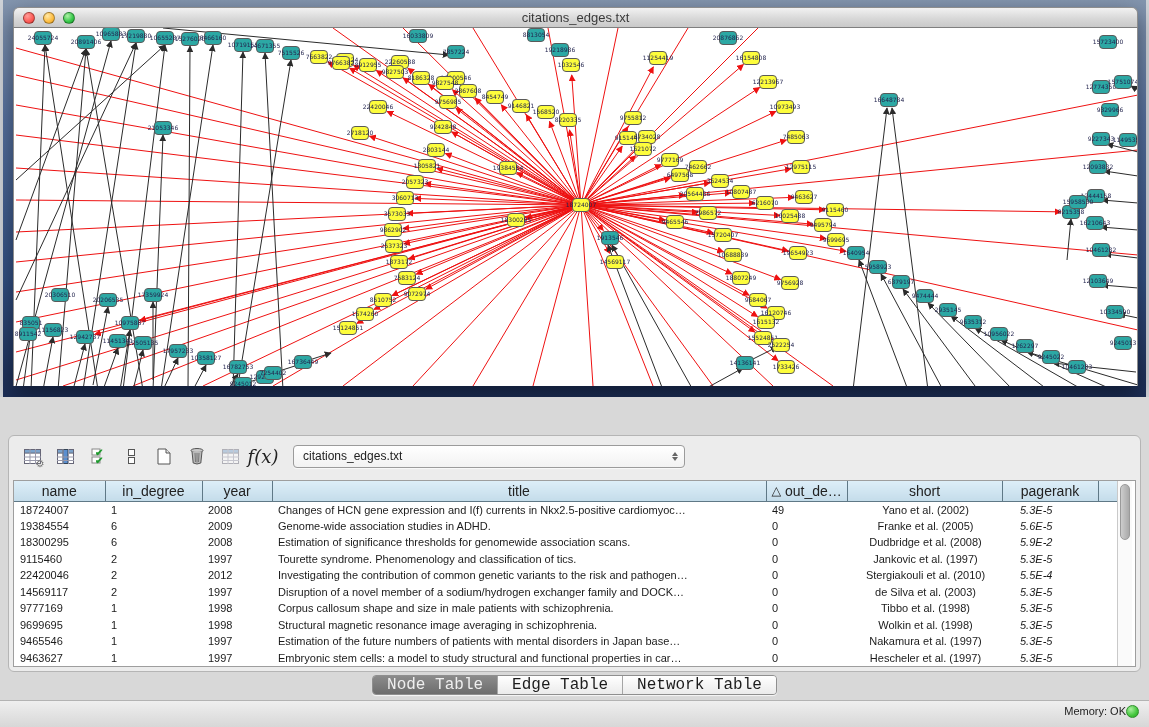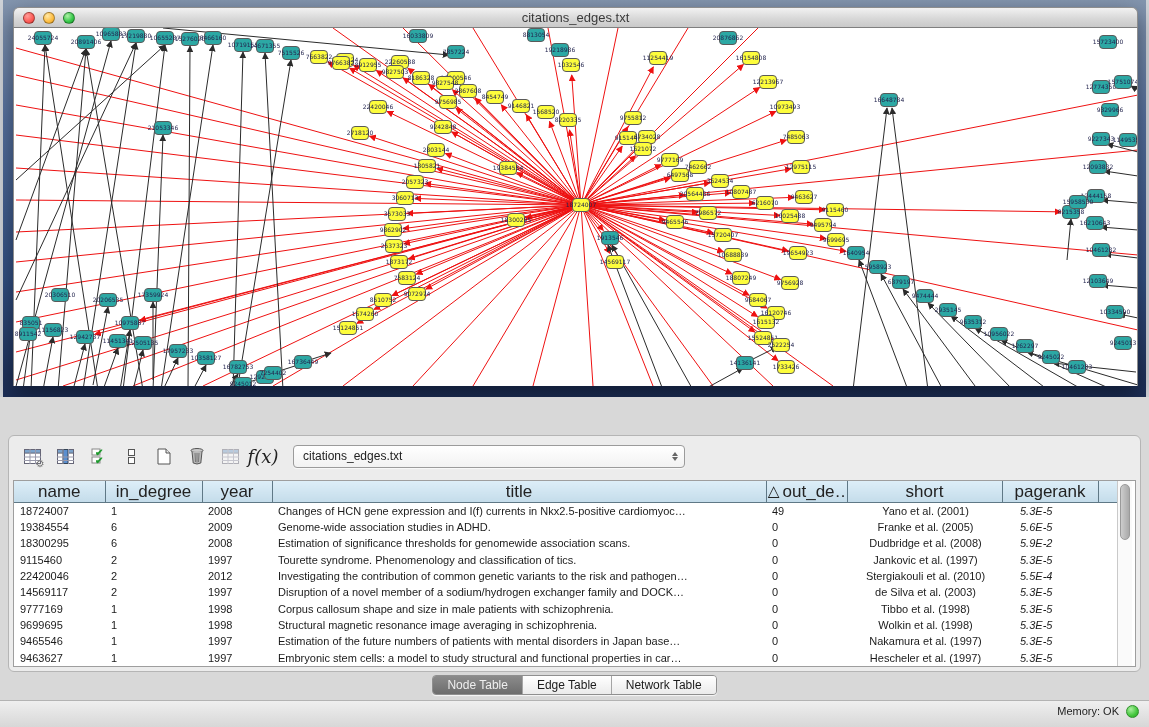--- a/index.html
+++ b/index.html
@@ -49,42 +49,42 @@
   .combo .stepper { position:absolute; right:5px; top:3px; width:9px; height:16px; display:flex;
     flex-direction:column; align-items:center; justify-content:center; gap:1px; }
   .combo .stepper span { width:0; height:0; border-left:3.5px solid transparent; border-right:3.5px solid transparent; }
   .combo .stepper .up { border-bottom:4px solid #666; }
   .combo .stepper .dn { border-top:4px solid #666; }
 
   .table-wrap { position:absolute; left:4px; right:4px; top:44px; bottom:4px; background:#fff;
     border:1px solid #9e9e9e; display:flex; }
   table { border-collapse:collapse; table-layout:fixed; width:1103px; font-size:11px; color:#1b1b1b; }
   thead th { height:20px; background:linear-gradient(#ddeef8,#c4dcea); font-weight:normal;
-    font-size:17px; color:#222; border-right:1px solid #5f7886; border-bottom:1px solid #5f7886;
+    font-size:14px; color:#222; border-right:1px solid #5f7886; border-bottom:1px solid #5f7886;
     overflow:hidden; white-space:nowrap; }
   thead th:first-child { border-left:none; }
   tbody td { height:16px; padding:0 4px 0 6px; white-space:nowrap; overflow:hidden; }
   td.c-short { text-align:center; }
   td.c-pagerank { padding-left:18px;font-style:italic; }
   .sort-tri { display:inline-block; transform:scale(.9); margin-right:3px; color:#222; }
   .vscroll { width:15px; background:#fafafa; border-left:1px solid #c9c9c9; position:relative; }
   .vthumb { position:absolute; left:2px; top:3px; width:10px; height:56px; border-radius:6px;
     background:linear-gradient(90deg,#cdcdcd,#a9a9a9); border:1px solid #9a9a9a; }
 
   .tabs { position:absolute; left:0; right:0; top:278px; display:flex; justify-content:center; }
   .seg { display:inline-flex; border:1px solid #8f8f8f; border-radius:4px; overflow:hidden;
     height:20px; box-shadow:0 1px 1px rgba(255,255,255,.8); }
-  .seg .tab { padding:0 14px; font-size:12px; line-height:19px; background:linear-gradient(#ffffff,#ebebeb);
-    color:#1c1c1c; border-right:1px solid #a5a5a5; cursor:default; }
+  .seg .tab { padding:0 14px; font-size:16px; line-height:19px; background:linear-gradient(#ffffff,#ebebeb);
+    color:#1c1c1c; border-right:1px solid #a5a5a5; cursor:default;font-family:Liberation Mono, monospace; }
   .seg .tab:last-child { border-right:none; }
   .seg .tab.active { background:linear-gradient(#8b8b8b,#6d6d6d); color:#efefef; }
 
   .status-bar { position:absolute; left:0; right:0; bottom:0; height:27px;
     background:linear-gradient(#efefef,#d7d7d7); border-top:1px solid #b3b3b3; }
-  .status-right { position:absolute; right:10px; top:0; height:20px; display:flex; align-items:center; gap:7px; }
+  .status-right { position:absolute; right:10px; top:0; height:20px; display:flex; align-items:center; }
   .status-text { font-size:11px; color:#222; }
   .mem-dot { width:13px; height:13px; border-radius:50%; border:1px solid #2f8f2b;
     background:radial-gradient(circle at 35% 30%, #a9ef9e, #43c63c 60%, #2ba227); }
 </style>
 </head>
 <body>
 
 <div class="network-section">
   <div class="mac-window">
     <div class="titlebar">
@@ -909,21 +909,21 @@
               <th style="border-right: none;"></th>
             </tr>
           </thead>
         <tbody id="body-rows">
             <tr>
               <td class="c-name">18724007</td>
               <td class="c-indeg">1</td>
               <td class="c-year">2008</td>
               <td class="c-title">Changes of HCN gene expression and I(f) currents in Nkx2.5-positive cardiomyoc…</td>
               <td class="c-out">49</td>
-              <td class="c-short">Yano et al. (2001)</td>
+              <td class="c-short">Yano et al. (2002)</td>
               <td class="c-pagerank">5.3E-5</td>
               <td></td>
             </tr>
             <tr>
               <td class="c-name">19384554</td>
               <td class="c-indeg">6</td>
               <td class="c-year">2009</td>
               <td class="c-title">Genome-wide association studies in ADHD.</td>
               <td class="c-out">0</td>
               <td class="c-short">Franke et al. (2005)</td>

